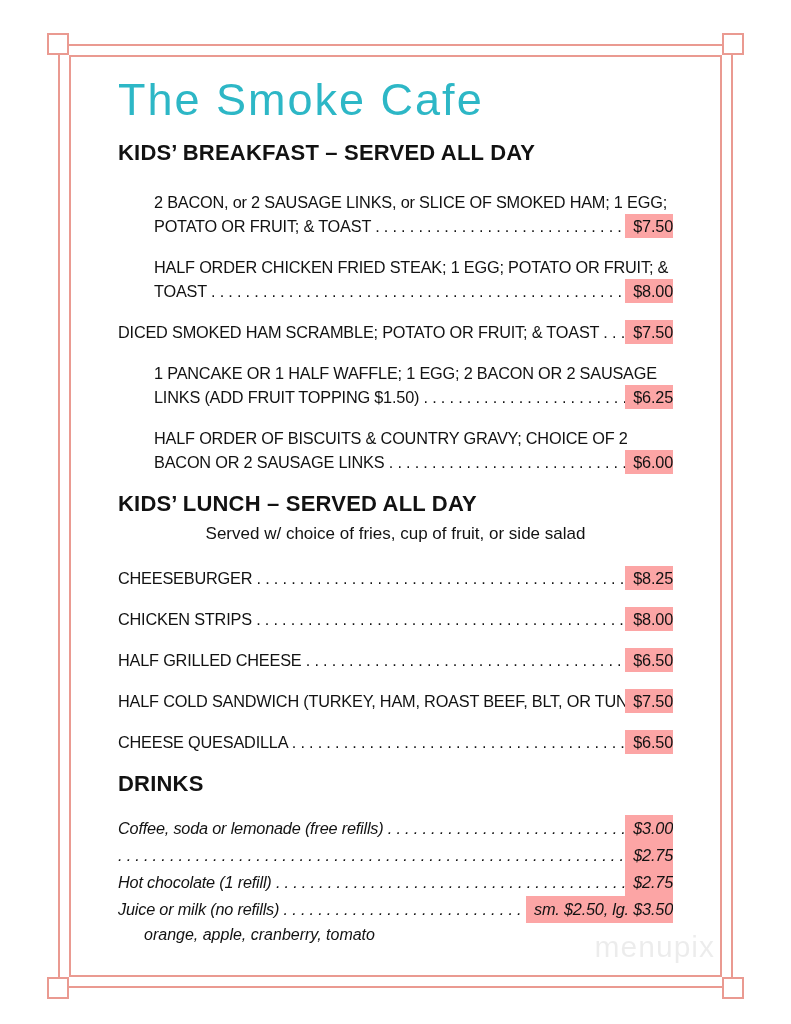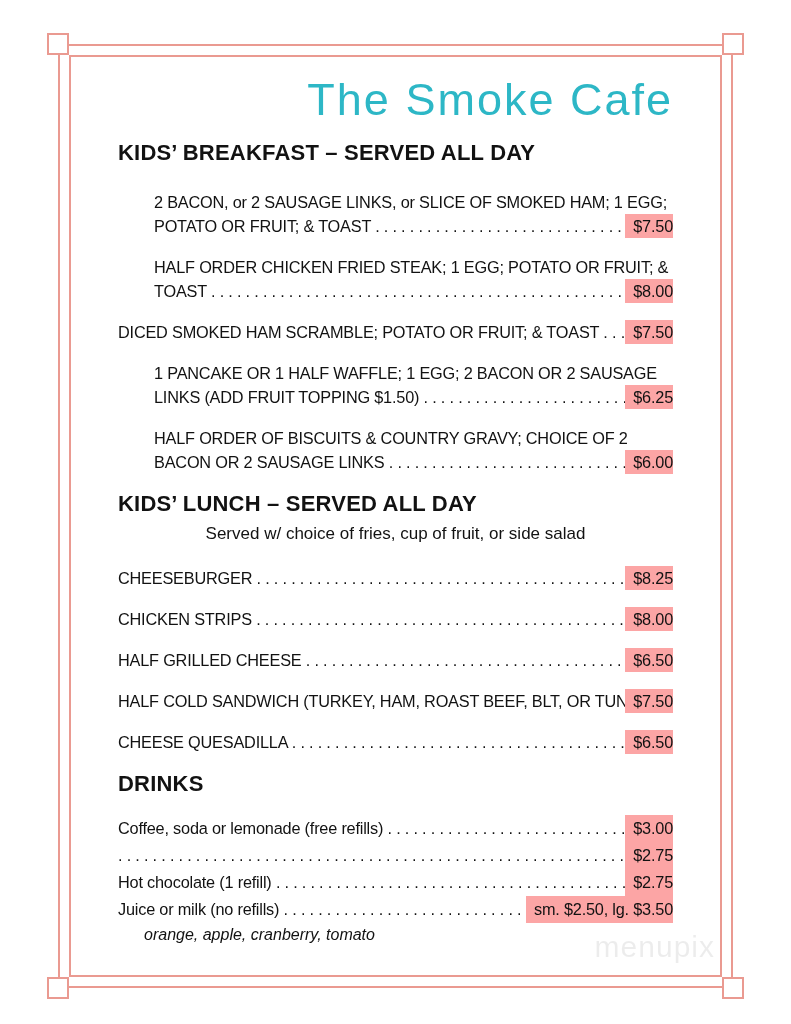--- a/index.html
+++ b/index.html
@@ -15,21 +15,21 @@
   .frame-inner { position:absolute; top:55px; left:69px; right:69px; bottom:47px; border:2px solid var(--pink); }
   .corner { position:absolute; width:22px; height:22px; border:2px solid var(--pink); background:#fff; z-index:2; }
   .corner.tl { top:33px;  left:47px; }
   .corner.tr { top:33px;  right:47px; }
   .corner.bl { bottom:25px; left:47px; }
   .corner.br { bottom:25px; right:47px; }
 
   .content { position:absolute; top:58px; left:118px; right:118px; z-index:3; }
 
   .title {
-    text-align:right; color:var(--teal);
+    text-align:left; color:var(--teal);
     font-size:45px; letter-spacing:2px; font-weight:normal;
     margin:16px 0 2px;
   }
   .section-heading {
     text-align:left; font-weight:bold; font-size:22px;
     letter-spacing:0.2px; margin-top:14px; margin-bottom:24px;
   }
   .section-heading.lunch { margin-top:8px; margin-bottom:7px; }
   .section-heading.drinks { margin-top:6px; margin-bottom:18px; }
   .section-subheading {
@@ -46,21 +46,21 @@
   .mi.l2 { height:48px;margin-left:36px; }
   .mi-dots::after {
     content: " . . . . . . . . . . . . . . . . . . . . . . . . . . . . . . . . . . . . . . . . . . . . . . . . . . . . . . . . . . . . . . . . . . . . . . . . . . . . . . . . . . . . . . . . . . . . . . . . . . . . . . . . . . . . . . . . . . . . . . . . . . . . . . . . . . . . . . . . . . . . . . . . . . . . . . . . . . . . . . . . . . . . . . . . . . . . . . . . . . . . . . . . . . . .";
     color:var(--ink);
   }
   .mi-price {
     position:absolute; right:0; bottom:0; background:#fca5a5;
     padding-left:8px; white-space:nowrap;
   }
 
-  .drinks-list .mi { margin-bottom:0; height:27px; line-height:27px; }
+  .drinks-list .mi { margin-bottom:0; height:27px; line-height:27px;font-style:italic; }
   .item-note {
     font-style:italic; font-size:16px; margin:3px 0 0 26px;
   }
 
   .disclaimer {
     position:absolute; left:85px; right:85px; bottom:44px;
     text-align:center; font-size:11.3px; line-height:1.3; z-index:3;
   }
   .watermark {
     position:absolute; right:76px; bottom:60px; z-index:1;

